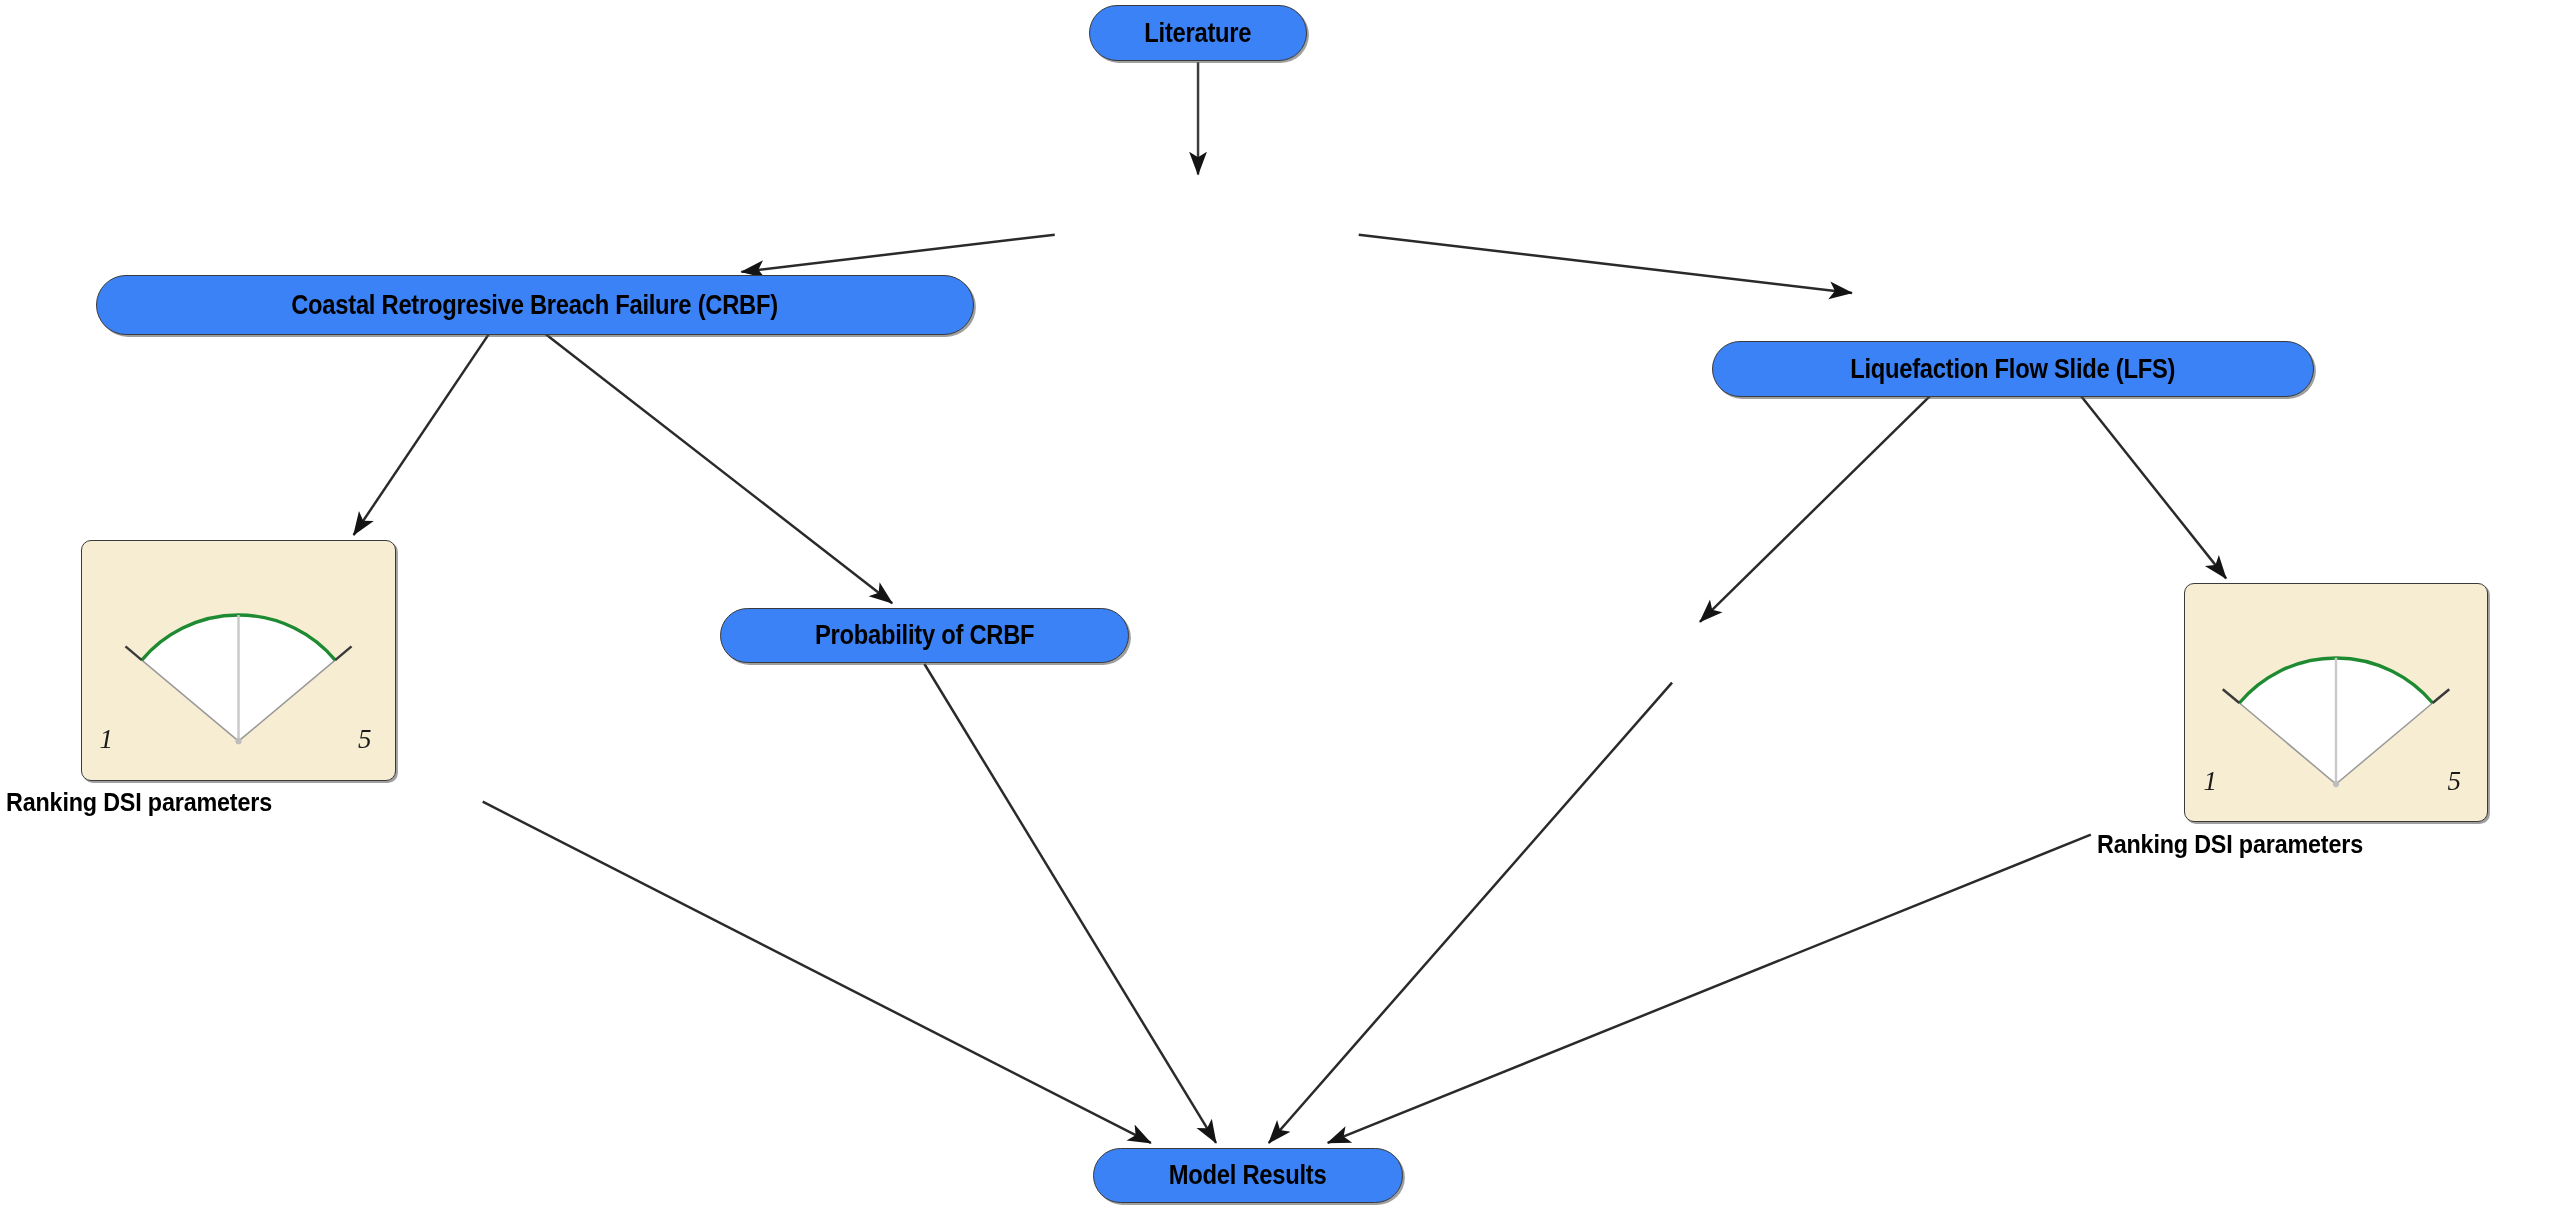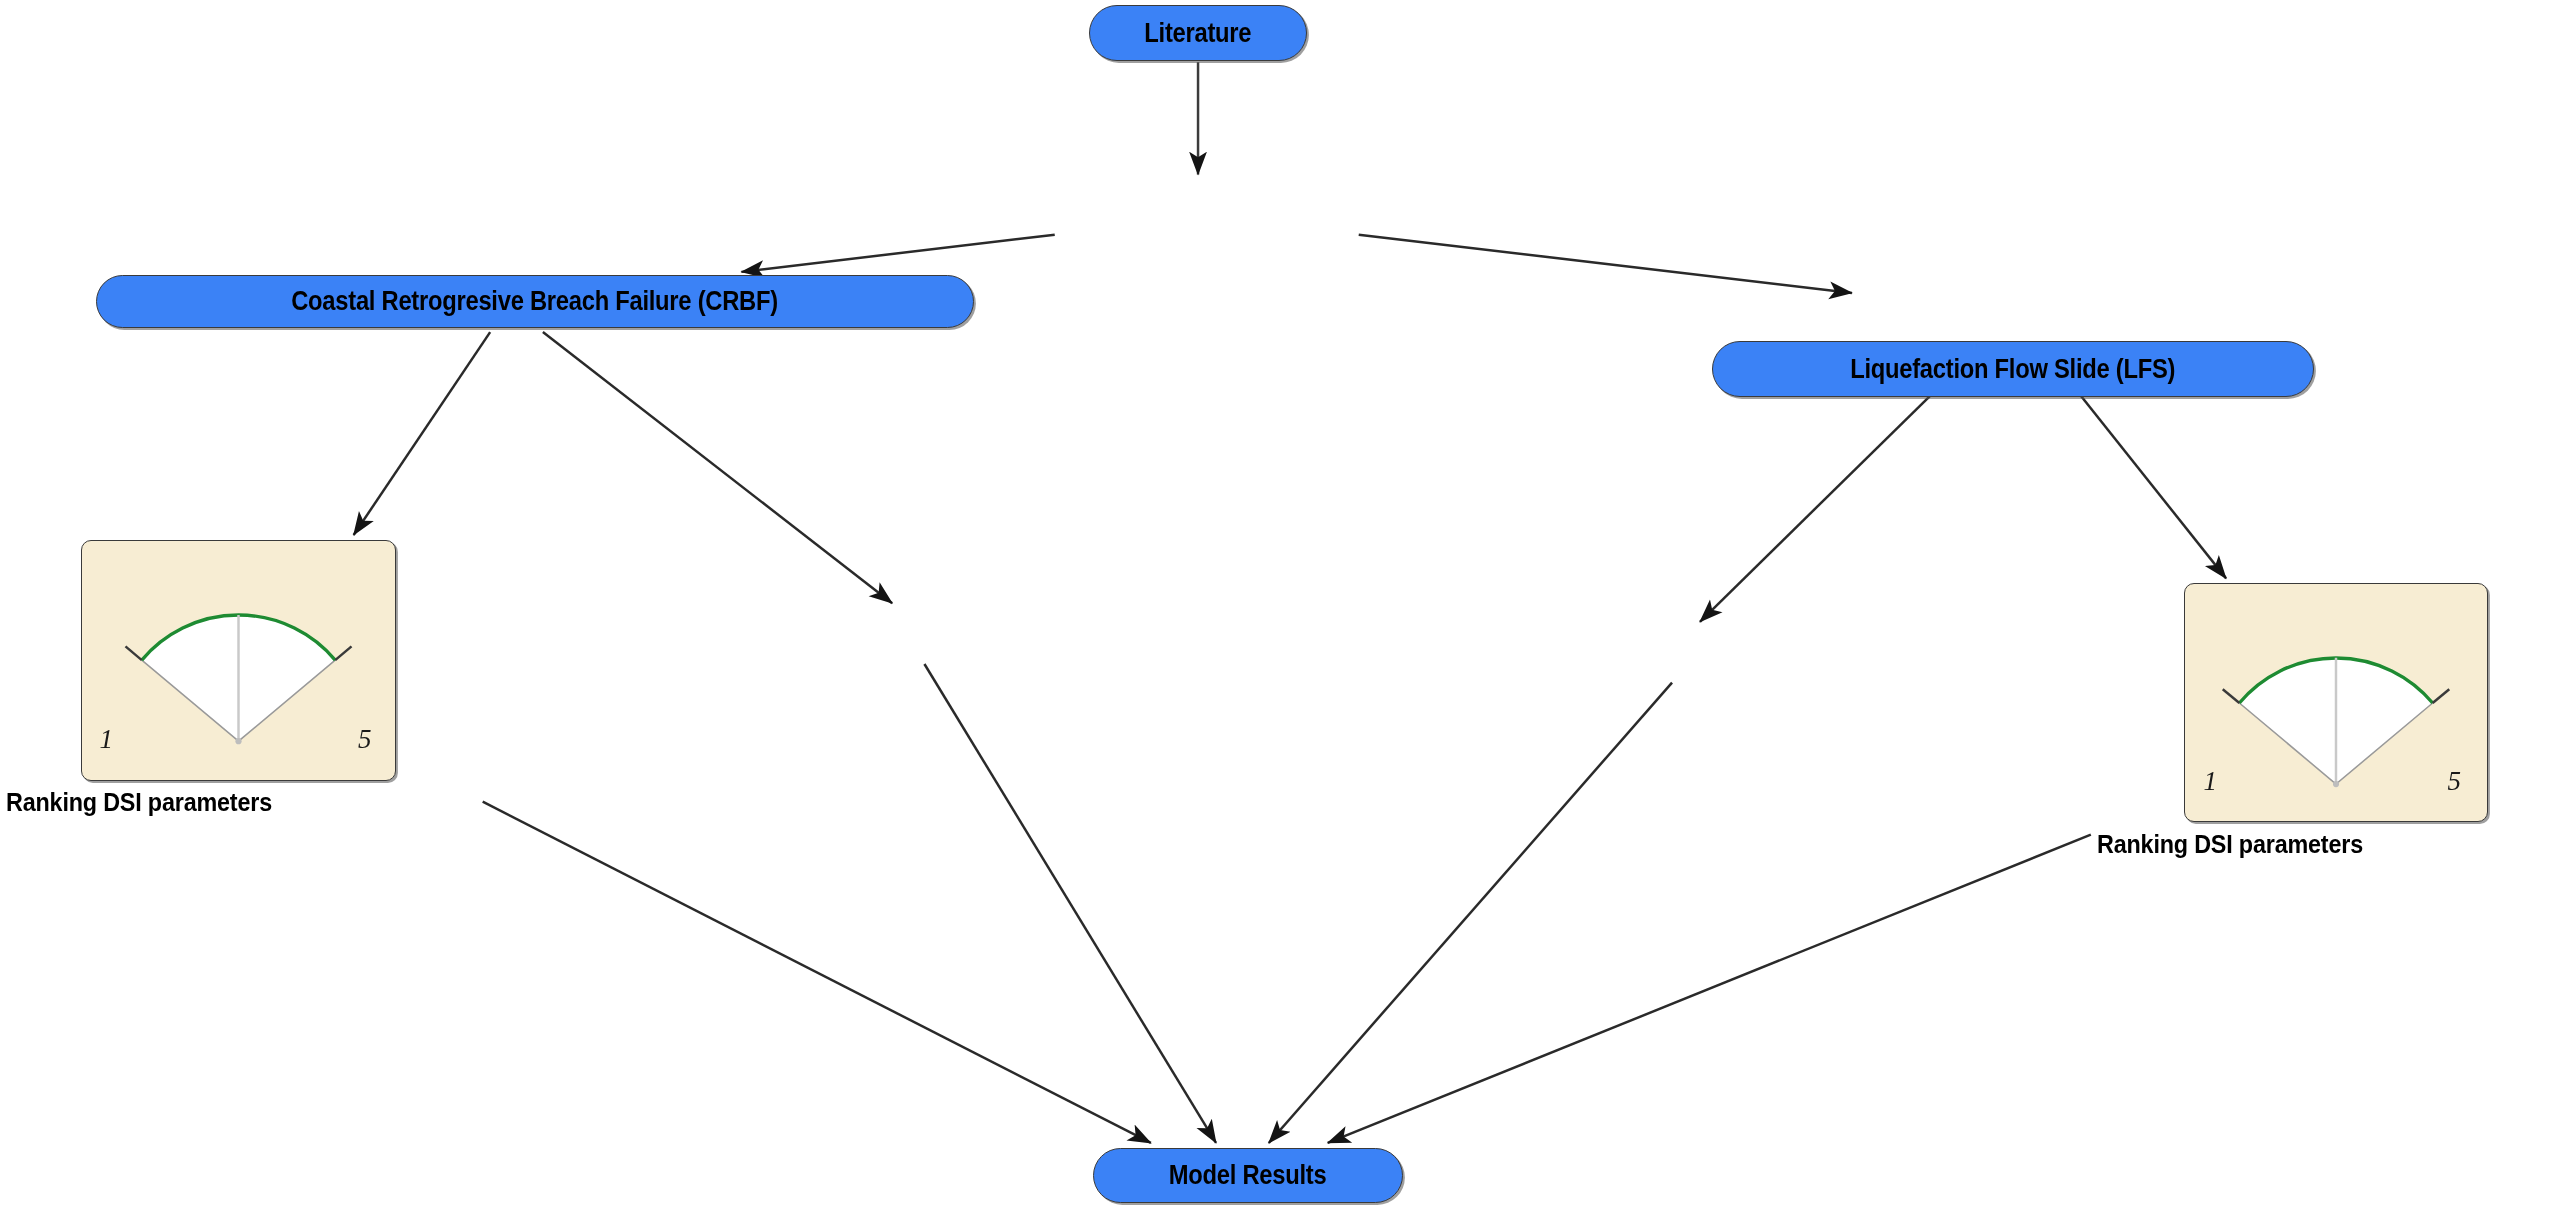--- a/index.html
+++ b/index.html
@@ -116,28 +116,31 @@
     <line x1="2695" y1="1100" x2="2045" y2="1842" stroke="#2a2a2a" stroke-width="4" marker-end="url(#ah)"></line>
 
     <line x1="3370" y1="1345" x2="2140" y2="1842" stroke="#2a2a2a" stroke-width="4" marker-end="url(#ah)"></line>
   </svg>
 
   <div class="node" style="left:1089px; top:5px; width:218px; height:56px;">
     <span class="node-label" style="font-size:27px;">Literature</span>
   </div>
 
 
-  <div class="node" style="left:96px; top:275px; width:878px; height:53px;">
+  <div class="node" style="left:96px; top:275px; width:878px; height:60px;">
     <span class="node-label" style="font-size:27px;">Coastal Retrogresive Breach Failure (CRBF)</span>
   </div>
 
   <div class="node" style="left:1712px; top:297px; width:602px; height:56px;margin-top:44px;">
     <span class="node-label" style="font-size:27px;">Liquefaction Flow Slide (LFS)</span>
   </div>
 
+  <div class="node" style="left:720px; top:608px; width:409px; height:55px;">
+    <span class="node-label" style="font-size:27px;">Probability of CRBF</span>
+  </div>
 
 
   <div class="node" style="left:1093px; top:1148px; width:310px; height:55px;">
     <span class="node-label" style="font-size:27px;">Model Results</span>
   </div>
 
   <div class="gauge-box" style="left:81px; top:540px; width:315px; height:241px;">
     <svg class="gauge-svg" viewBox="0 0 507 388" xmlns="http://www.w3.org/2000/svg">
       <path d="M 253.5 325 L 96.5 193.3 A 205 205 0 0 1 410.5 193.3 Z" fill="#FFFFFF" stroke="#9a9a9a" stroke-width="2.5"></path>
       <path d="M 96.5 193.3 A 205 205 0 0 1 410.5 193.3" fill="none" stroke="#1E8B32" stroke-width="5.5"></path>

